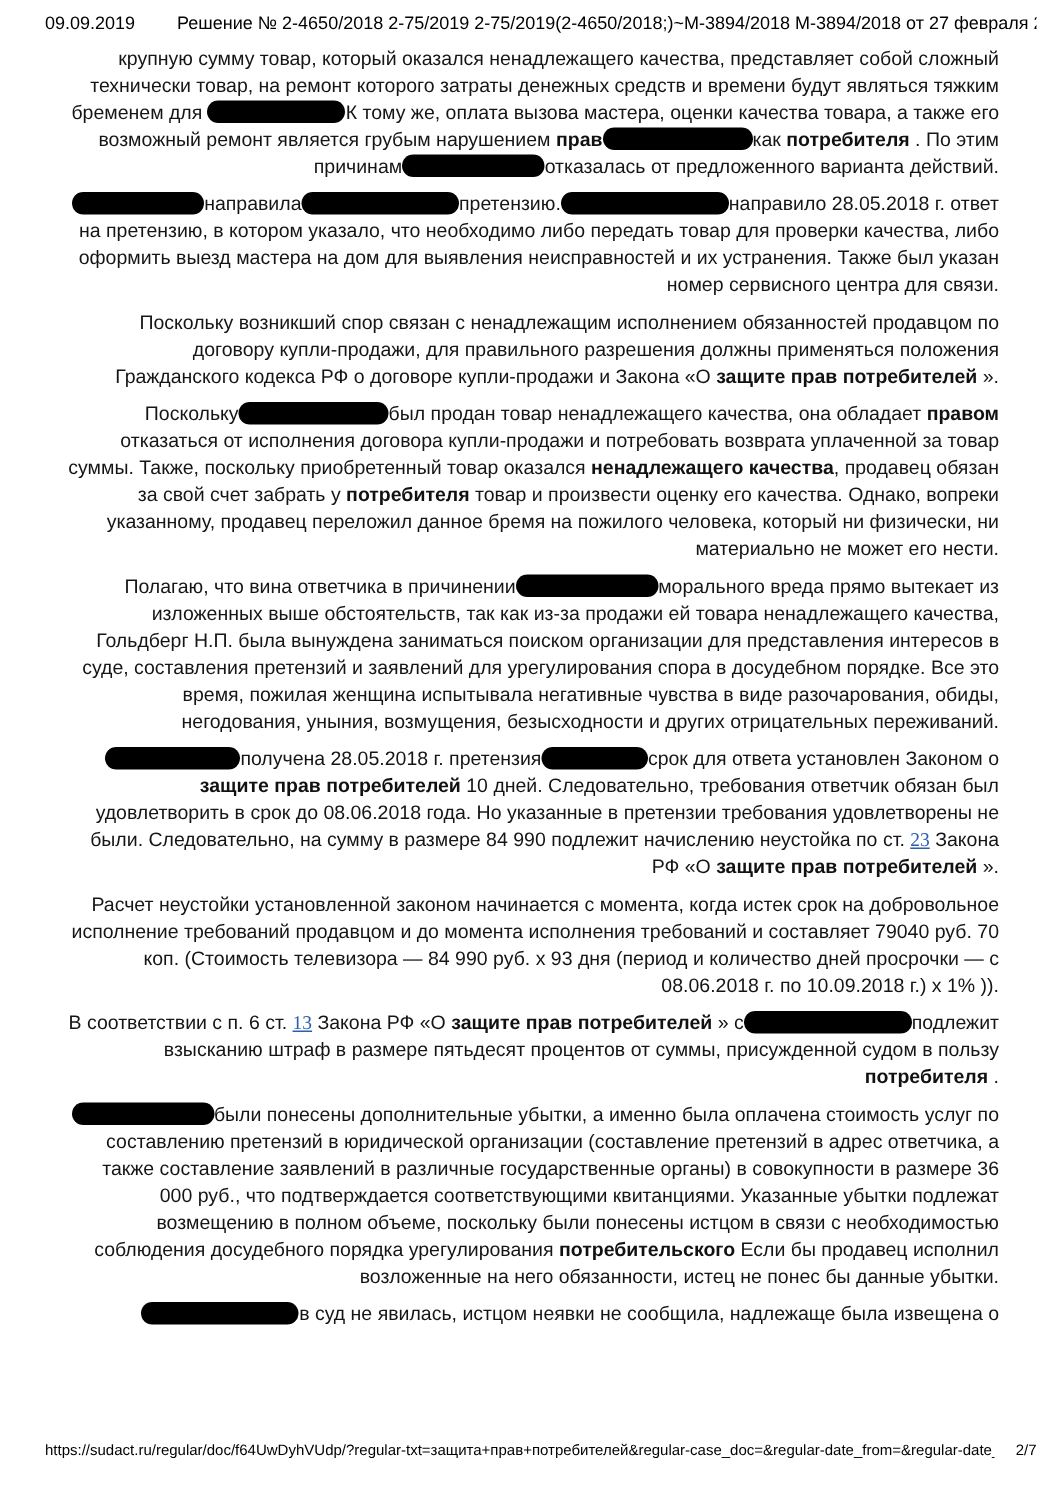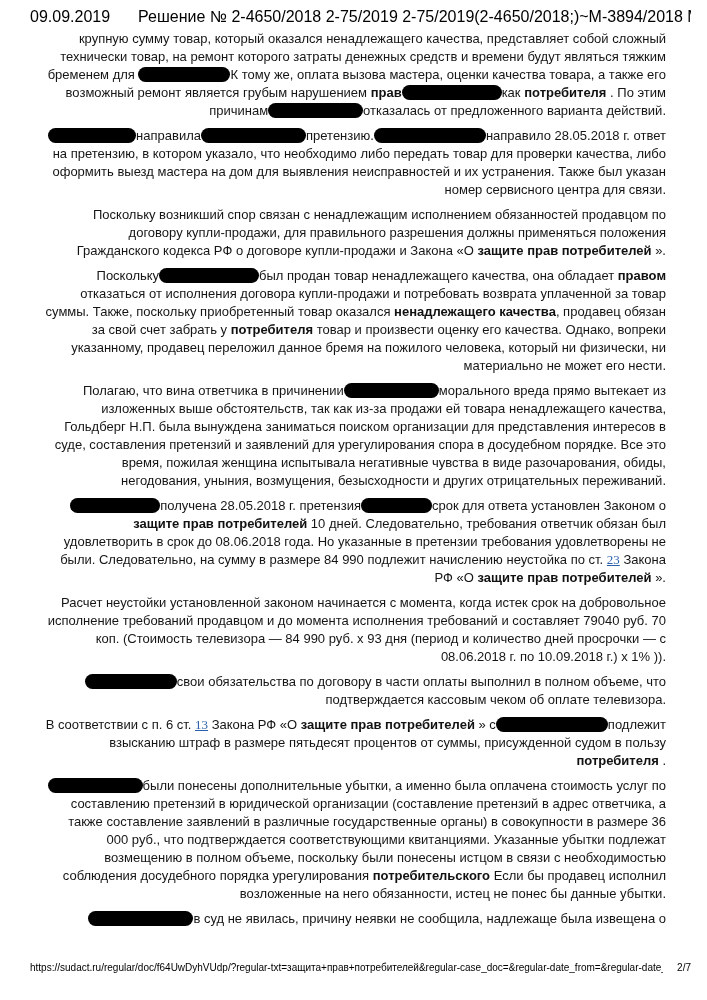--- a/index.html
+++ b/index.html
@@ -13,21 +13,21 @@
     font-family: "Liberation Sans", sans-serif;
     color: #1a1a1a;
   }
   .print-header {
     position: absolute;
     top: 8px;
     left: 30px;
     right: 16px;
     display: flex;
     align-items: baseline;
-    font-size: 16px;
+    font-size: 12px;
     color: #000000;
     white-space: nowrap;
   }
   .print-header .date { flex: 0 0 auto; }
   .print-header .title {
     flex: 1 1 auto;
     text-align: center;
     overflow: hidden;
     padding-left: 28px;
   }
@@ -86,24 +86,23 @@
   </div>
 
   <div class="doc-body">
       <p class="para"><span>крупную сумму товар, который оказался ненадлежащего качества, представляет собой сложный технически товар, на ремонт которого затраты денежных средств и времени будут являться тяжким бременем для </span><span class="redact" style="width: 92px; background: rgb(0, 0, 0);"></span><span>К тому же, оплата вызова мастера, оценки качества товара, а также его возможный ремонт является грубым нарушением </span><strong>прав</strong><span class="redact" style="width: 100px; background: rgb(0, 0, 0);"></span><span>как </span><strong>потребителя</strong><span> . По этим причинам</span><span class="redact" style="width: 95px; background: rgb(0, 0, 0);"></span><span>отказалась от предложенного варианта действий.</span></p>
       <p class="para"><span class="redact" style="width: 88px; background: rgb(0, 0, 0);"></span><span>направила</span><span class="redact" style="width: 105px; background: rgb(0, 0, 0);"></span><span>претензию.</span><span class="redact" style="width: 112px; background: rgb(0, 0, 0);"></span><span>направило 28.05.2018 г. ответ на претензию, в котором указало, что необходимо либо передать товар для проверки качества, либо оформить выезд мастера на дом для выявления неисправностей и их устранения. Также был указан номер сервисного центра для связи.</span></p>
       <p class="para"><span>Поскольку возникший спор связан с ненадлежащим исполнением обязанностей продавцом по договору купли-продажи, для правильного разрешения должны применяться положения Гражданского кодекса РФ о договоре купли-продажи и Закона «О </span><strong>защите прав потребителей</strong><span> ».</span></p>
       <p class="para"><span>Поскольку</span><span class="redact" style="width: 100px; background: rgb(0, 0, 0);"></span><span>был продан товар ненадлежащего качества, она обладает </span><strong>правом</strong><span> отказаться от исполнения договора купли-продажи и потребовать возврата уплаченной за товар суммы. Также, поскольку приобретенный товар оказался </span><strong>ненадлежащего качества</strong><span>, продавец обязан за свой счет забрать у </span><strong>потребителя</strong><span> товар и произвести оценку его качества. Однако, вопреки указанному, продавец переложил данное бремя на пожилого человека, который ни физически, ни материально не может его нести.</span></p>
       <p class="para"><span>Полагаю, что вина ответчика в причинении</span><span class="redact" style="width: 95px; background: rgb(0, 0, 0);"></span><span>морального вреда прямо вытекает из изложенных выше обстоятельств, так как из-за продажи ей товара ненадлежащего качества, Гольдберг Н.П. была вынуждена заниматься поиском организации для представления интересов в суде, составления претензий и заявлений для урегулирования спора в досудебном порядке. Все это время, пожилая женщина испытывала негативные чувства в виде разочарования, обиды, негодования, уныния, возмущения, безысходности и других отрицательных переживаний.</span></p>
       <p class="para"><span class="redact" style="width: 90px; background: rgb(0, 0, 0);"></span><span>получена 28.05.2018 г. претензия</span><span class="redact" style="width: 71px; background: rgb(0, 0, 0);"></span><span>срок для ответа установлен Законом о </span><strong>защите прав потребителей</strong><span> 10 дней. Следовательно, требования ответчик обязан был удовлетворить в срок до 08.06.2018 года. Но указанные в претензии требования удовлетворены не были. Следовательно, на сумму в размере 84 990 подлежит начислению неустойка по ст. </span><a class="doclink" href="#">23</a><span> Закона РФ «О </span><strong>защите прав потребителей</strong><span> ».</span></p>
       <p class="para"><span>Расчет неустойки установленной законом начинается с момента, когда истек срок на добровольное исполнение требований продавцом и до момента исполнения требований и составляет 79040 руб. 70 коп. (Стоимость телевизора — 84 990 руб. х 93 дня (период и количество дней просрочки — с 08.06.2018 г. по 10.09.2018 г.) х 1% )).</span></p>
-      <p class="para"><span class="redact" style="width: 92px; background: rgb(0, 0, 0);"></span><span>свои обязательства по договору в части оплаты выполнил в полном объеме, что подтверждается кассовым чеком об оплате телевизора.</span></p>
       <p class="para"><span>В соответствии с п. 6 ст. </span><a class="doclink" href="#">13</a><span> Закона РФ «О </span><strong>защите прав потребителей</strong><span> » с</span><span class="redact" style="width: 112px; background: rgb(0, 0, 0);"></span><span>подлежит взысканию штраф в размере пятьдесят процентов от суммы, присужденной судом в пользу </span><strong>потребителя</strong><span> .</span></p>
       <p class="para"><span class="redact" style="width: 95px; background: rgb(0, 0, 0);"></span><span>были понесены дополнительные убытки, а именно была оплачена стоимость услуг по составлению претензий в юридической организации (составление претензий в адрес ответчика, а также составление заявлений в различные государственные органы) в совокупности в размере 36 000 руб., что подтверждается соответствующими квитанциями. Указанные убытки подлежат возмещению в полном объеме, поскольку были понесены истцом в связи с необходимостью соблюдения досудебного порядка урегулирования </span><strong>потребительского</strong><span> Если бы продавец исполнил возложенные на него обязанности, истец не понес бы данные убытки.</span></p>
-      <p class="para"><span class="redact" style="width: 105px; background: rgb(0, 0, 0);"></span><span>в суд не явилась, причину неявки не сообщила, надлежаще была извещена о</span></p>
+      <p class="para"><span class="redact" style="width: 105px; background: rgb(0, 0, 0);"></span><span>в суд не явилась, истцом неявки не сообщила, надлежаще была извещена о</span></p>
     </div>
 
   <div class="print-footer">
     <span class="url">https://sudact.ru/regular/doc/f64UwDyhVUdp/?regular-txt=защита+прав+потребителей&amp;regular-case_doc=&amp;regular-date_from=&amp;regular-date_t…</span>
     <span class="pageno">2/7</span>
   </div>
 
 </div>
 
 </body></html>

